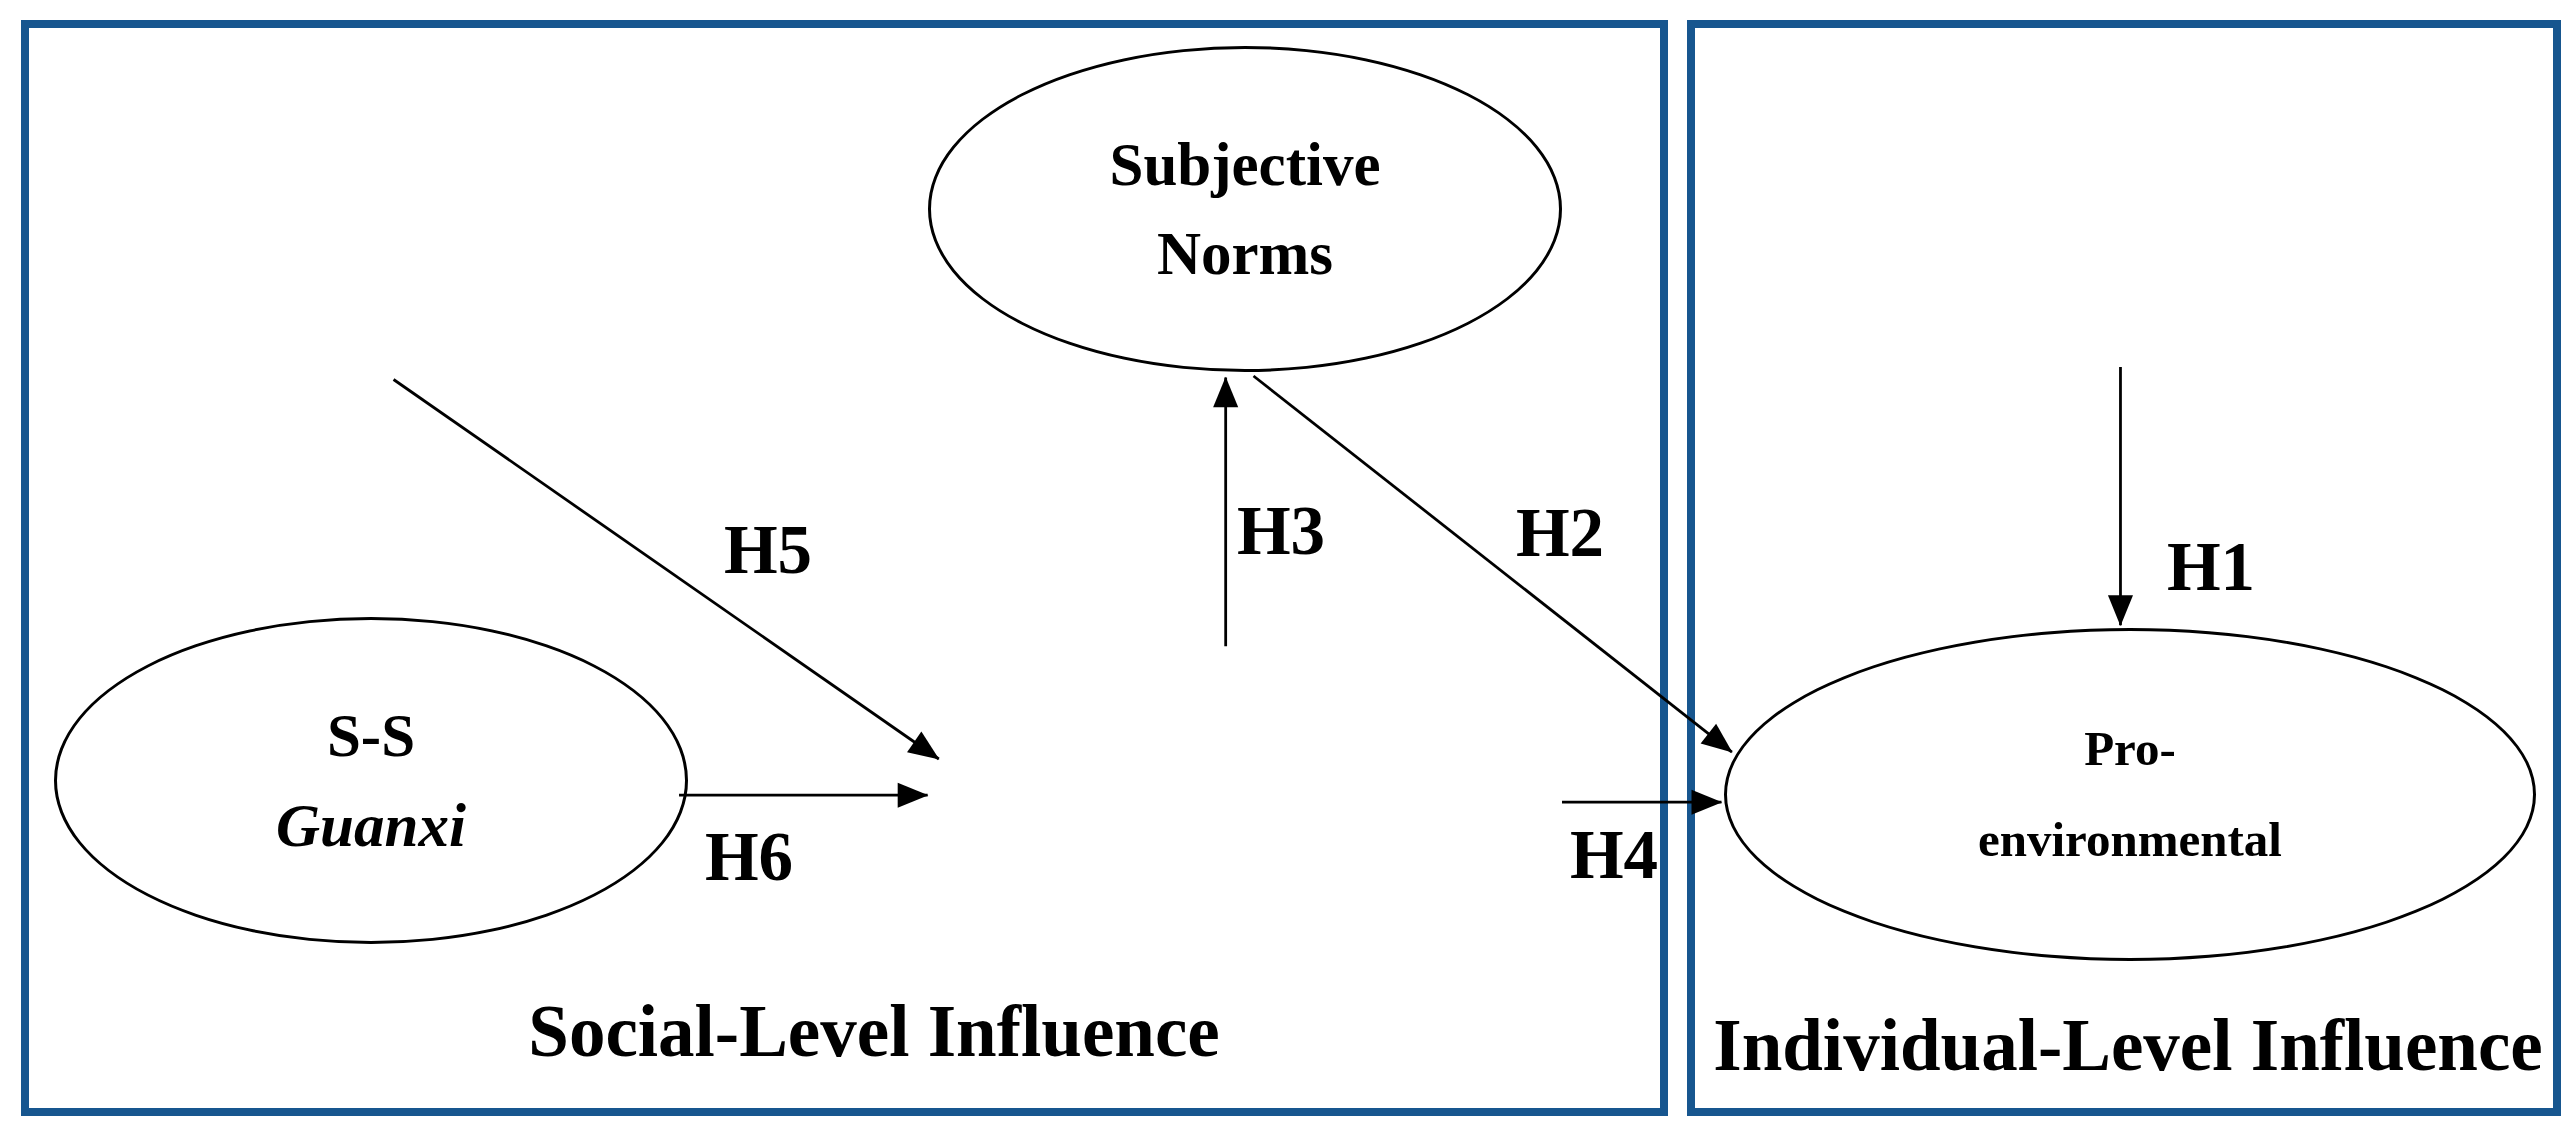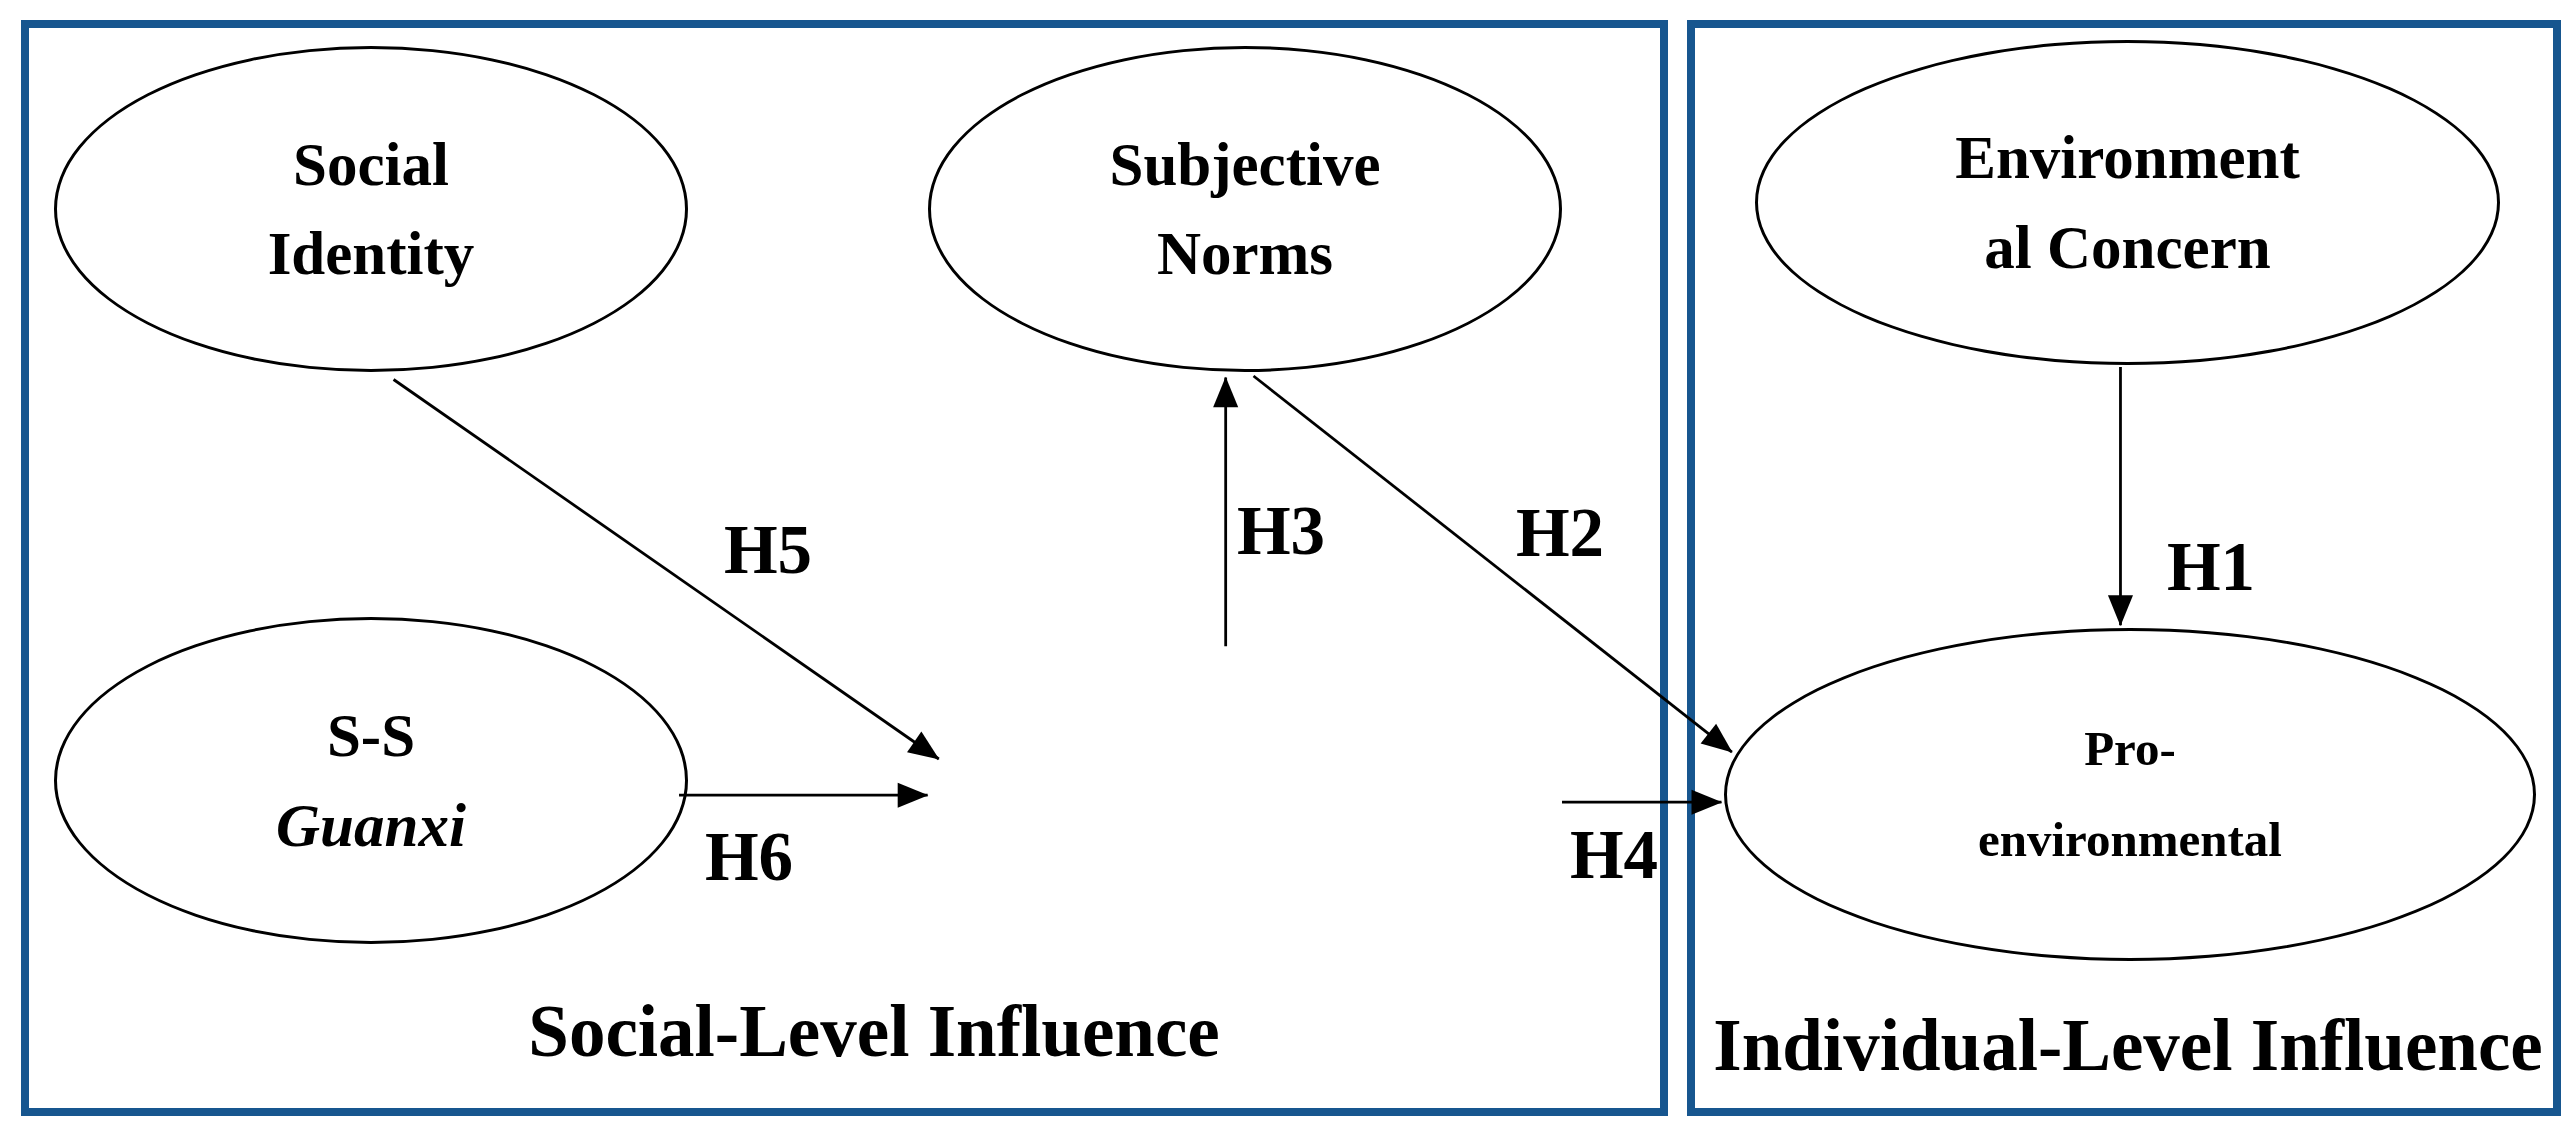--- a/index.html
+++ b/index.html
@@ -43,34 +43,26 @@
   }
 </style>
 </head>
 <body>
 
 <div class="canvas">
 
   <div class="frame" style="left:21px; top:19.5px; width:1647px; height:1096px;"></div>
   <div class="frame" style="left:1687px; top:19.5px; width:874px; height:1096px;"></div>
 
-  <div class="node" style="left:54px; top:46px; width:634px; height:326px;">
-    <div class="ln">Social</div>
-    <div class="ln">Identity</div>
-  </div>
 
   <div class="node" style="left:928px; top:46px; width:634px; height:326px;">
     <div class="ln">Subjective</div>
     <div class="ln">Norms</div>
   </div>
 
-  <div class="node" style="left:1755px; top:40px; width:745px; height:325px;">
-    <div class="ln">Environment</div>
-    <div class="ln">al Concern</div>
-  </div>
 
   <div class="node" style="left:54px; top:617px; width:634px; height:327px;">
     <div class="ln">S-S</div>
     <div class="ln it">Guanxi</div>
   </div>
 
 
   <div class="node small" style="left:1724px; top:628px; width:812px; height:333px;">
     <div class="ln">Pro-</div>
     <div class="ln">environmental</div>

